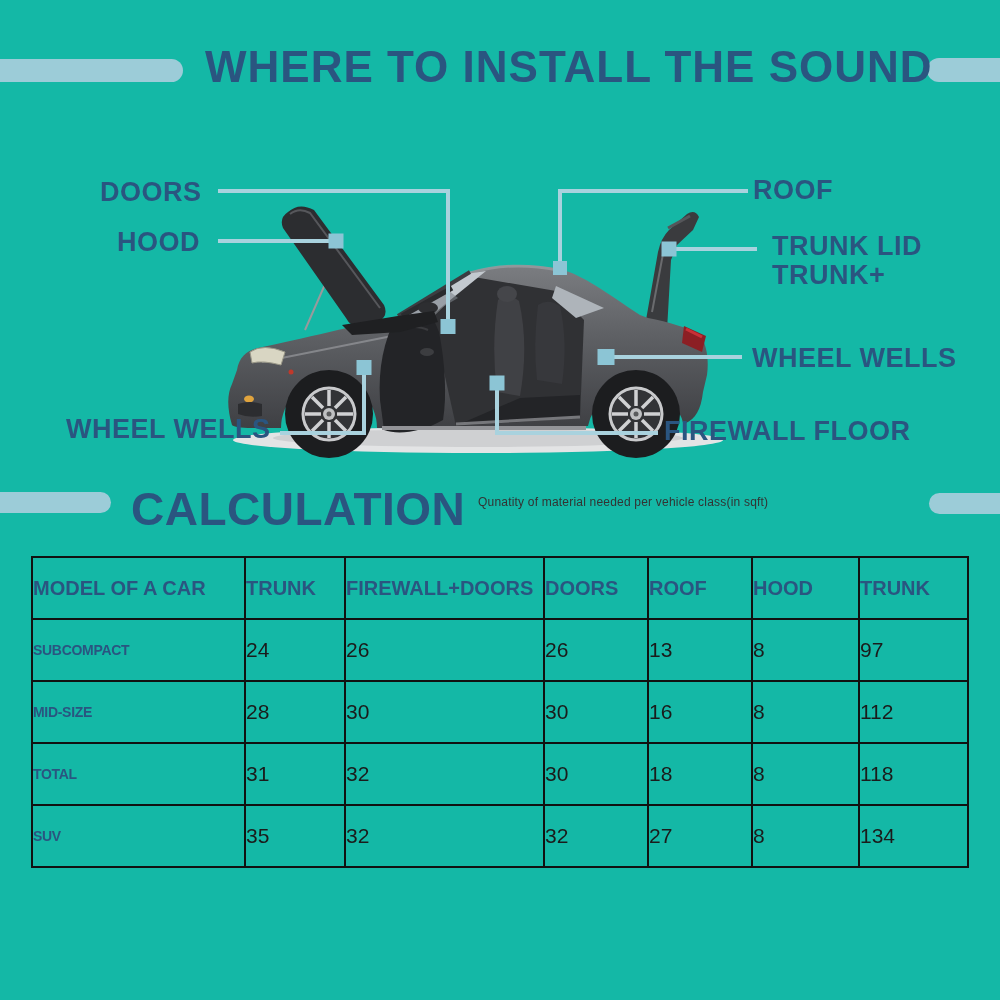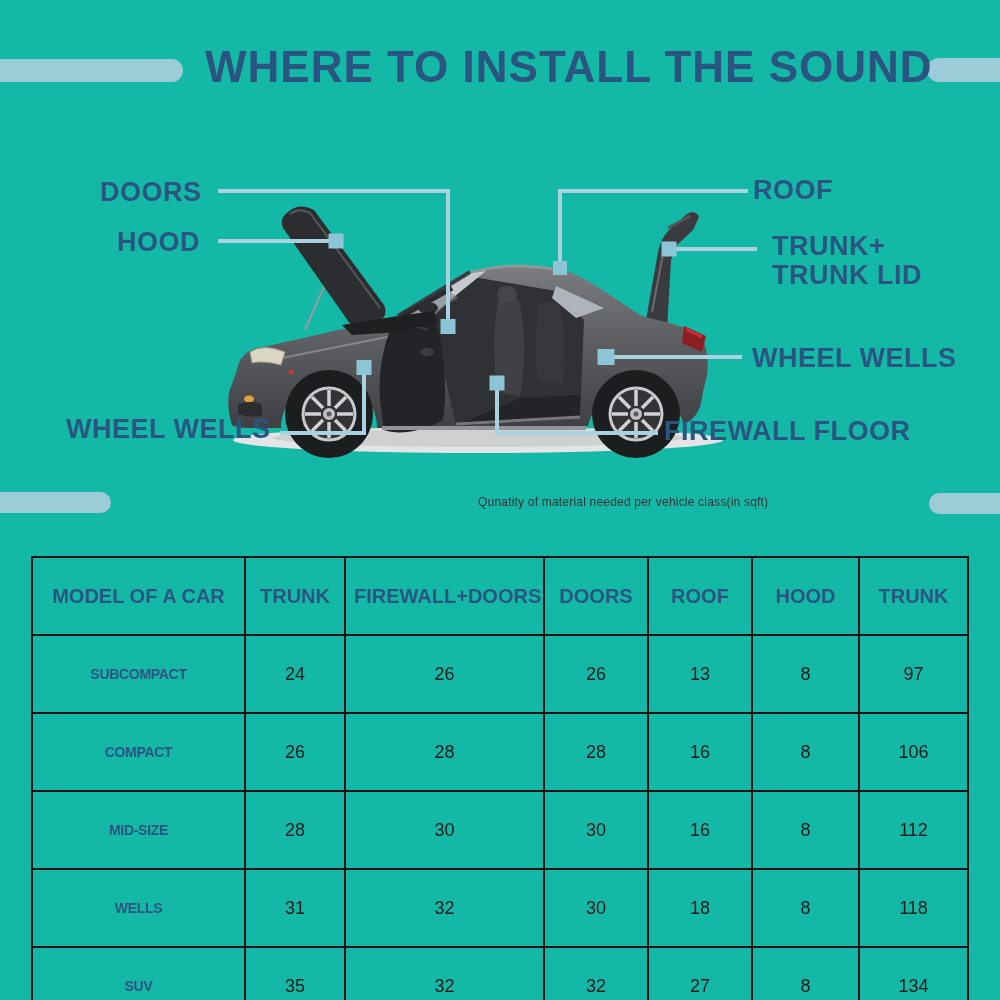--- a/index.html
+++ b/index.html
@@ -18,25 +18,25 @@
 
   #diagram-svg{position:absolute;left:0;top:0;width:1000px;height:1000px;}
 
   .calc-heading{position:absolute;left:131px;top:482px;font-size:46px;font-weight:bold;
       letter-spacing:0.5px;color:#2a5580;}
   .calc-subtitle{position:absolute;left:478px;top:495px;font-size:12px;color:#333;
       letter-spacing:0.2px;}
 
   table.calc{position:absolute;left:31px;top:556px;width:936px;border-collapse:collapse;
       table-layout:fixed;}
-  table.calc th,table.calc td{border:2px solid #111;text-align:center;vertical-align:middle;
-      height:60px;padding:8px;}
+  table.calc th,table.calc td{border:2px solid #111;text-align:left;vertical-align:middle;
+      height:60px;padding:0;}
   table.calc thead th{font-size:20px;font-weight:bold;color:#2a5580;letter-spacing:0px;}
   table.calc tbody th{font-size:14px;font-weight:bold;color:#2a5580;letter-spacing:-0.3px;}
-  table.calc tbody td{font-size:18px;color:#1b1b1b;font-weight:normal;border-radius:17px;}
+  table.calc tbody td{font-size:21px;color:#1b1b1b;font-weight:normal;border-radius:17px;}
 </style>
 </head>
 <body>
 
 <div id="page">
 
   <div class="accent-bar bar-round-right" style="left:0;top:59px;width:183px;height:23px;"></div>
   <div class="accent-bar bar-round-left" style="left:927px;top:58px;width:73px;height:24px;"></div>
 
   <div class="main-title">
@@ -194,29 +194,30 @@
       <rect x="597.5" y="349" width="17" height="16"></rect>
       <rect x="356.5" y="360" width="15" height="15"></rect>
       <rect x="489.5" y="375.5" width="15" height="15"></rect>
     </g>
   </svg>
 
   <div class="diagram-label" style="left:100px;top:177px;">DOORS</div>
   <div class="diagram-label" style="left:117px;top:227px;">HOOD</div>
   <div class="diagram-label" style="left:753px;top:175px;">ROOF</div>
   <div class="diagram-label trunk-label" style="left:772px;top:232px;">
+    <div>TRUNK LID</div>
     <div>TRUNK+</div>
-    <div>TRUNK LID</div>
   </div>
   <div class="diagram-label" style="left:752px;top:343px;">WHEEL WELLS</div>
   <div class="diagram-label" style="left:66px;top:414px;">WHEEL WELLS</div>
   <div class="diagram-label" style="left:664px;top:416px;">FIREWALL FLOOR</div>
 
   <div class="accent-bar bar-round-right" style="left:0;top:492px;width:111px;height:21px;"></div>
   <div class="accent-bar bar-round-left" style="left:929px;top:493px;width:71px;height:21px;"></div>
+  <div class="calc-heading">CALCULATION</div>
   <div class="calc-subtitle">Qunatity of material needed per vehicle class(in sqft)</div>
 
   <table class="calc">
     <colgroup>
       <col style="width:213px">
         <col style="width:100px">
         <col style="width:199px">
       <col style="width:104px">
         <col style="width:104px">
         <col style="width:107px">
@@ -237,39 +238,30 @@
       <tr>
         <th>SUBCOMPACT</th>
         <td>24</td>
         <td>26</td>
         <td>26</td>
         <td>13</td>
         <td>8</td>
         <td>97</td>
       </tr>
       <tr>
-        <th>COMPACT</th>
-        <td>26</td>
-        <td>28</td>
-        <td>28</td>
-        <td>16</td>
-        <td>8</td>
-        <td>106</td>
-      </tr>
-      <tr>
         <th>MID-SIZE</th>
         <td>28</td>
         <td>30</td>
         <td>30</td>
         <td>16</td>
         <td>8</td>
         <td>112</td>
       </tr>
       <tr>
-        <th>WELLS</th>
+        <th>TOTAL</th>
         <td>31</td>
         <td>32</td>
         <td>30</td>
         <td>18</td>
         <td>8</td>
         <td>118</td>
       </tr>
       <tr>
         <th>SUV</th>
         <td>35</td>

